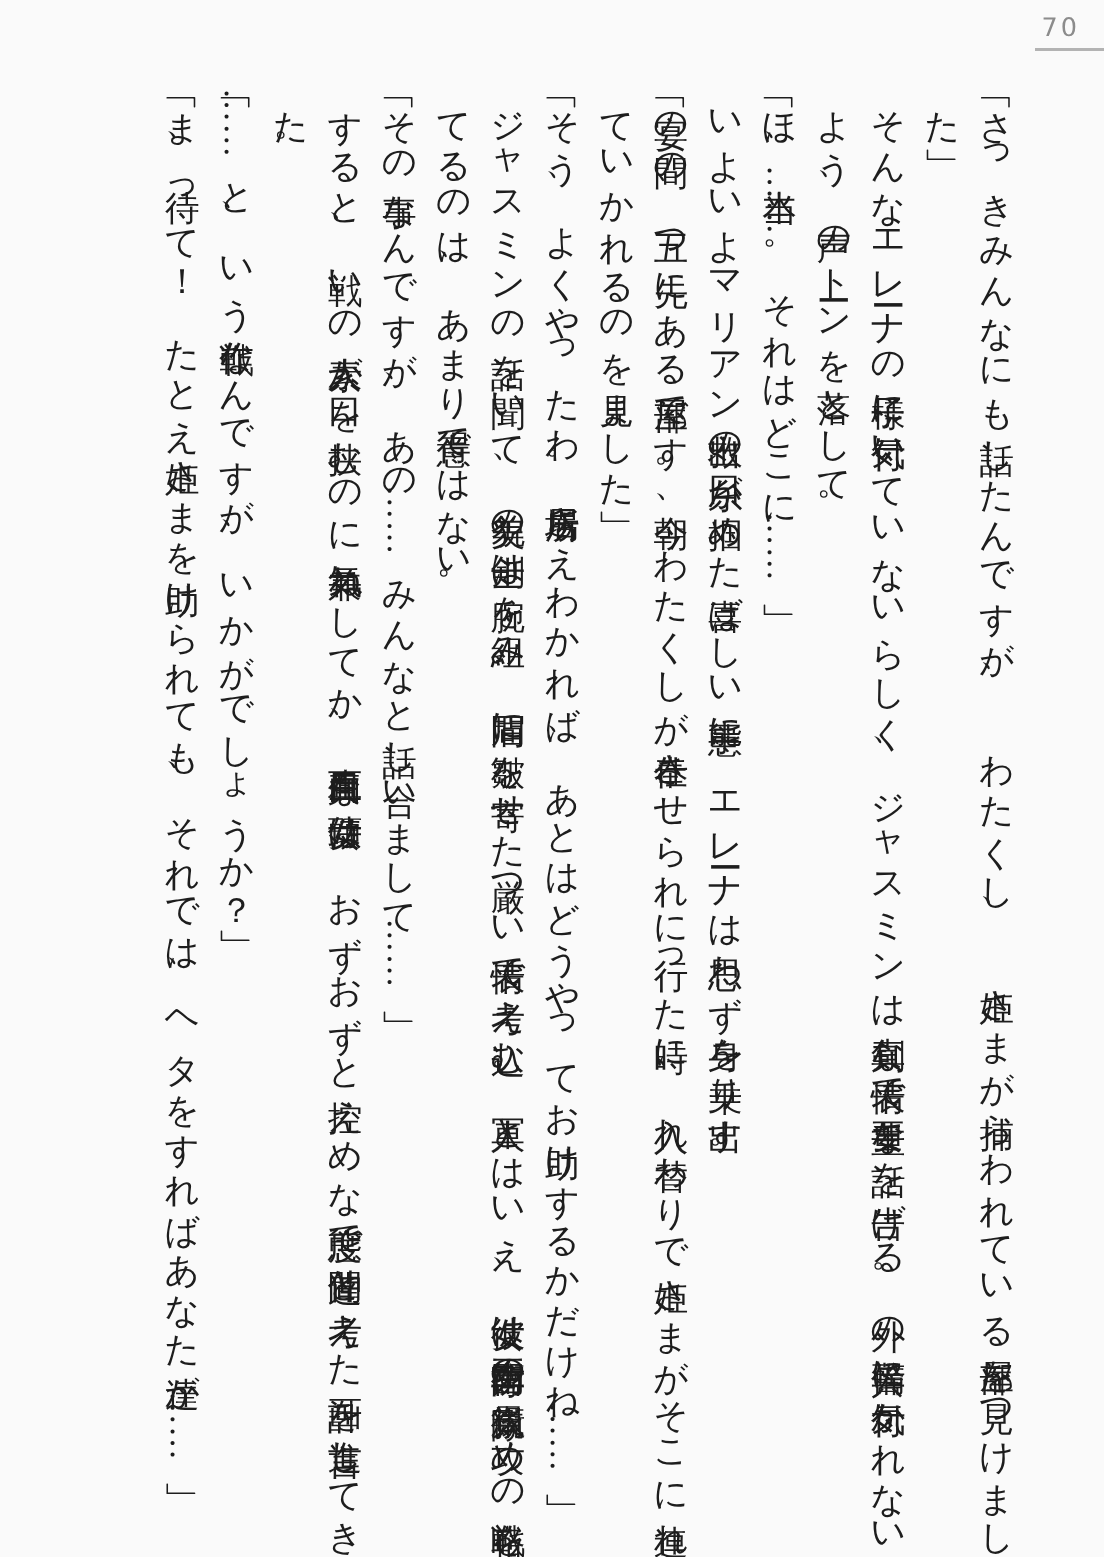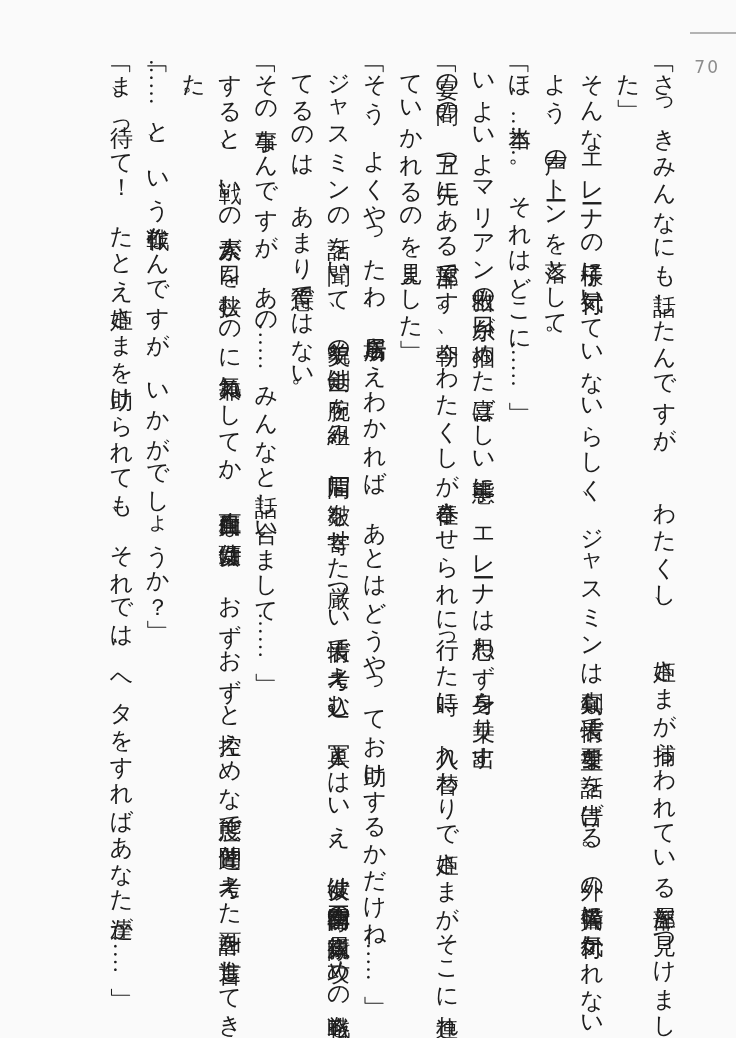--- a/index.html
+++ b/index.html
@@ -27,21 +27,20 @@
     height: 40px;
   }
   .page-number {
     position: absolute;
     top: 9px;
     right: 16px;
     font-family: "DejaVu Sans", "Liberation Sans", sans-serif;
     font-size: 17px;
     letter-spacing: 2px;
     color: #8c8c8c;
-    margin-top: 48px;
   }
   .folio-rule {
     position: absolute;
     top: 32px;
     right: 0;
     width: 46px;
     height: 2px;
     background: #b3b3b3;
   }
   

